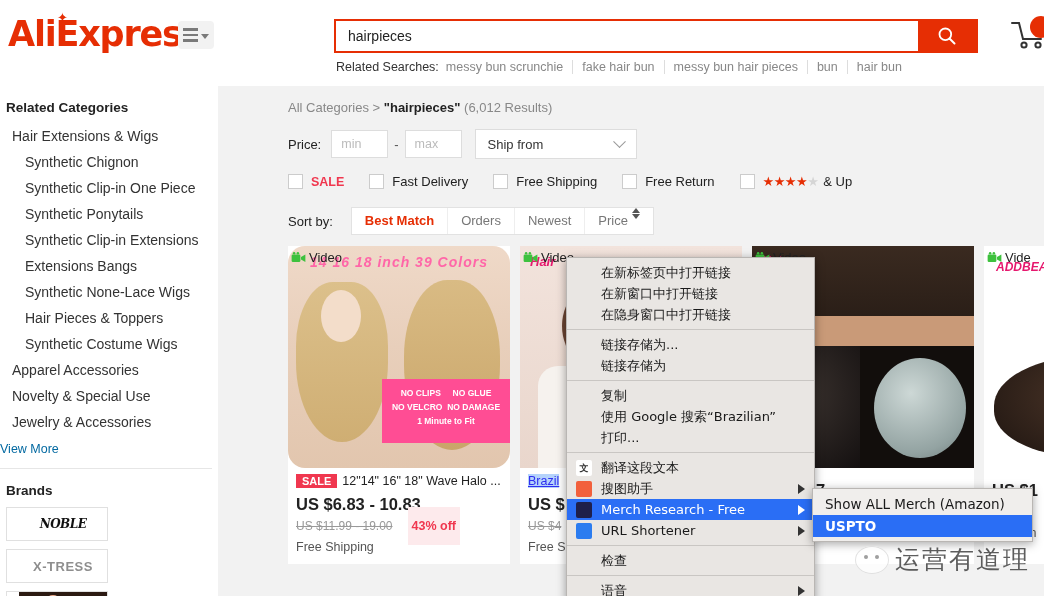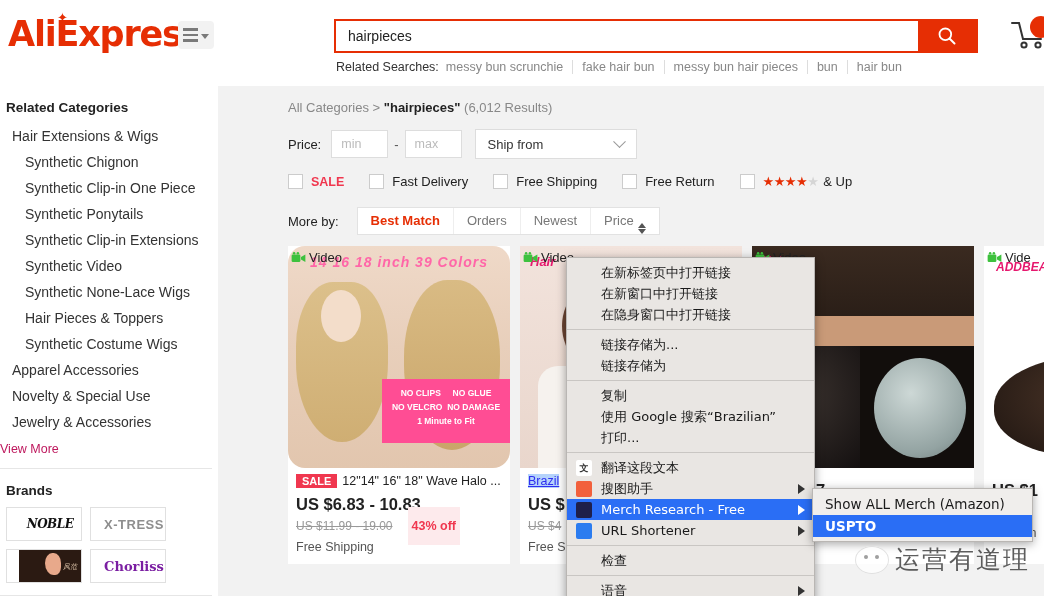--- a/index.html
+++ b/index.html
@@ -42,25 +42,25 @@
 
   .cart { position: absolute; left: 1010px; top: 16px; width: 40px; height: 40px; }
   .cart .badge { position: absolute; left: 20px; top: 0px; width: 22px; height: 22px; border-radius: 50%; background: #e62e04; }
   .cart svg { position: absolute; left: 0; top: 4px; }
 
   
   .sidebar { position: absolute; left: 0; top: 86px; width: 218px; height: 510px; background: #fff; padding: 14px 0 0 0; }
   .side-h { font-size: 13.5px; font-weight: bold; color: #222; padding: 0 0 8px 6px; }
   .cat { font-size: 14px; color: #333; padding: 5px 0 5px 12px; cursor: pointer; white-space: nowrap; }
   .cat.sub { padding-left: 25px; }
-  .viewmore { font-size: 12.5px; color: #be185d; padding: 7px 0 0 0px; cursor: pointer; }
+  .viewmore { font-size: 12.5px; color: #0369a1; padding: 7px 0 0 0px; cursor: pointer; }
   .hr { height: 1px; background: #e6e6e6; margin: 12px 6px 0 0; }
   .brands-h { font-size: 13.5px; font-weight: bold; color: #222; padding: 14px 0 9px 6px; }
   .brandgrid { display: flex; flex-wrap: wrap; gap: 8px; padding-left: 6px; width: 200px; }
-  .brandbox { width: 76px; height: 34px; border: 1px solid #e0e0e0; background: #fff; display: flex; align-items: center; justify-content: center; overflow: hidden; cursor: pointer; padding-left: 12px; }
+  .brandbox { width: 102px; height: 34px; border: 1px solid #e0e0e0; background: #fff; display: flex; align-items: center; justify-content: center; overflow: hidden; cursor: pointer; padding-left: 12px; }
   .b-noble { font-size: 12px; font-weight: bold; font-style: italic; color: #111; letter-spacing: -.5px; font-family: "DejaVu Serif", serif; }
   .b-xtress { font-size: 13px; color: #8e8e8e; letter-spacing: .5px; font-weight: bold; }
   .b-dark { width: 100%; height: 100%; background: #2b1a12; position: relative; }
   .b-dark .blob { position: absolute; left: 26px; top: 3px; width: 16px; height: 22px; background: #e8a98b; border-radius: 50% 50% 40% 60%; }
   .b-dark .txt { position: absolute; left: 44px; top: 12px; font-size: 7px; color: #d9c0a6; }
   .b-chorliss { font-size: 13px; font-weight: bold; color: #7b1fa2; font-family: "DejaVu Serif", serif; }
   .hr2 { height: 1px; background: #e6e6e6; margin: 12px 6px 0 0; }
 
   
   .main { position: absolute; left: 218px; top: 86px; width: 826px; height: 510px; background: #f2f2f2; }
@@ -83,21 +83,21 @@
   .cklabel { font-size: 13px; color: #222; }
   .cklabel.sale { color: #f0374f; font-weight: bold; font-size: 12.5px; }
   .stars { color: #e62e04; font-size: 13px; letter-spacing: -.5px; }
   .stars .g { color: #d5d5d5; }
   .andup { font-size: 13px; color: #222; margin-left: 5px; }
 
   .sortrow { display: flex; align-items: center; margin-top: 18px; }
   .sortbox { display: flex; align-items: center; border: 1px solid #e2e2e2; background: #fff; height: 28px; margin-left: 8px; }
   .sortitem { padding: 0 13px; font-size: 13px; color: #777; line-height: 26px; border-left: 1px solid #eee; cursor: pointer; }
   .sortitem:first-child { border-left: 0; color: #e62e04; font-weight: bold; }
-  .sortitem.price { display: flex; align-items: flex-end; gap: 4px; }
+  .sortitem.price { display: flex; align-items: flex-start; gap: 4px; }
   .updown { display: flex; flex-direction: column; gap: 1px; }
   .updown i { width: 0; height: 0; border-left: 4px solid transparent; border-right: 4px solid transparent; }
   .updown .u { border-bottom: 5px solid #555; }
   .updown .d { border-top: 5px solid #555; }
 
   
   .cards { position: absolute; left: 70px; top: 160px; display: flex; gap: 10px; }
   .card { width: 222px; background: #fff; position: relative; }
   .vbadge { position: absolute; left: 3px; top: 4px; z-index: 3; display: flex; align-items: center; gap: 3px; font-size: 13px; color: #222; font-weight: 500; }
   .vbadge svg { width: 15px; height: 13px; }
@@ -206,21 +206,21 @@
     </div>
   </div>
 
   <div class="sidebar">
     <div class="side-h">Related Categories</div>
     <div class="cat">Hair Extensions &amp; Wigs</div>
     <div class="cat sub">Synthetic Chignon</div>
     <div class="cat sub">Synthetic Clip-in One Piece</div>
     <div class="cat sub">Synthetic Ponytails</div>
     <div class="cat sub">Synthetic Clip-in Extensions</div>
-    <div class="cat sub">Synthetic Video</div>
+    <div class="cat sub">Extensions Bangs</div>
     <div class="cat sub">Synthetic None-Lace Wigs</div>
     <div class="cat sub">Hair Pieces &amp; Toppers</div>
     <div class="cat sub">Synthetic Costume Wigs</div>
     <div class="cat">Apparel Accessories</div>
     <div class="cat">Novelty &amp; Special Use</div>
     <div class="cat">Jewelry &amp; Accessories</div>
     <div class="viewmore">View More</div>
     <div class="hr"></div>
 
     <div class="brands-h">Brands</div>
@@ -282,21 +282,21 @@
           <span class="cklabel">Free Return</span>
         </div>
         <div class="ckitem">
           <span class="ck"></span>
           <span class="stars">★★★★<span class="g">★</span></span>
           <span class="andup">&amp; Up</span>
         </div>
       </div>
 
       <div class="sortrow">
-        <span class="flabel">More by:</span>
+        <span class="flabel">Sort by:</span>
         <div class="sortbox">
           <span class="sortitem">Best Match</span>
           <span class="sortitem">Orders</span>
           <span class="sortitem">Newest</span>
           <span class="sortitem price">
             <span>Price</span>
             <span class="updown">
                 <i class="u"></i>
                 <i class="d"></i>
               </span>

